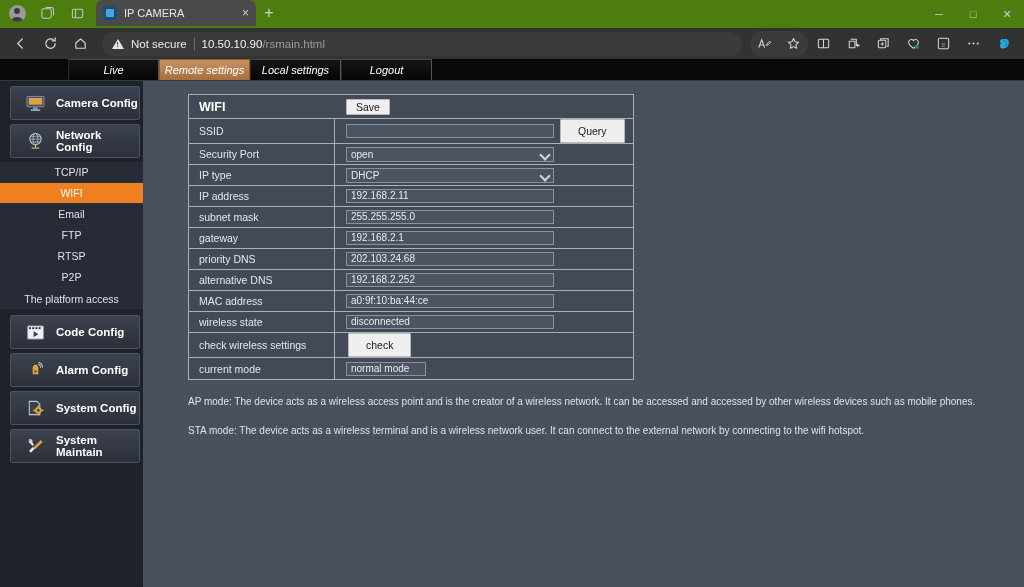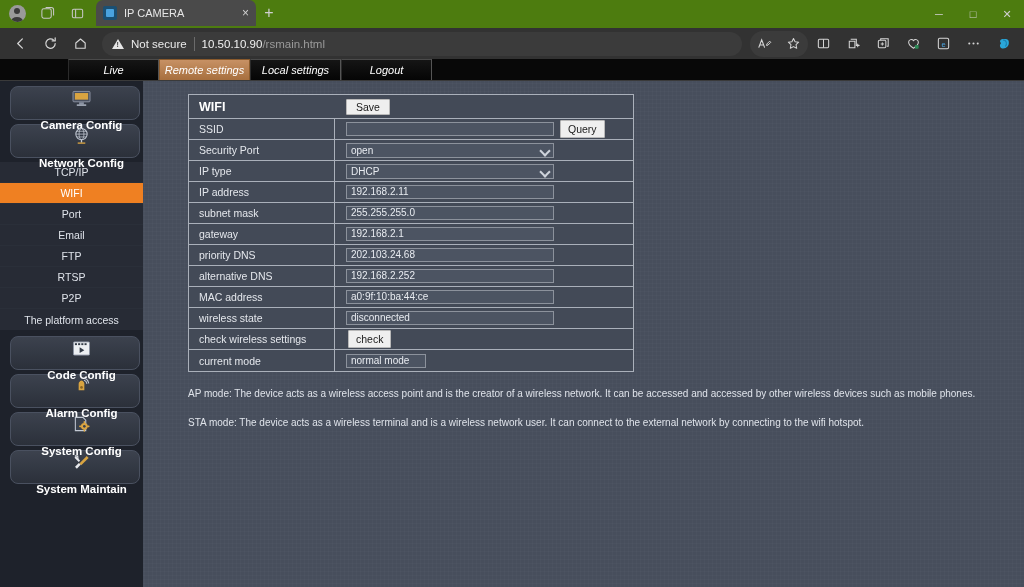--- a/index.html
+++ b/index.html
@@ -80,21 +80,21 @@
   .navtab.active { background: linear-gradient(#c79164, #a76f3e);
                    border-color: #8a5a2c; color: #fff; }
 
   .body-row { display: flex; height: calc(100% - 22px); }
 
   
   .sidebar { width: 143px; background: #1e222b; flex: 0 0 143px; padding-top: 5px; }
   .menu-main { height: 34px; margin: 0 3px 4px 10px; display: flex; align-items: center;
                gap: 10px; padding-left: 13px;
                background: linear-gradient(#3c424e, #2b303a);
-               border: 1px solid #4a5160; border-radius: 8px; flex-direction: column; }
+               border: 1px solid #4a5160; border-radius: 2px; }
   .menu-main .label { color: #ffffff; font-size: 11.5px; font-weight: bold; }
   .menu-sub { height: 21px; display: flex; align-items: center;
               justify-content: center; color: #dfe3ea; font-size: 10.5px;
               border-bottom: 1px solid #2a2f39; background: #272b35; }
   .menu-sub.active { background: #ef8022; color: #ffffff; }
   .icon-wrap { width: 22px; height: 20px; display: flex; align-items: center;
                justify-content: center; flex: 0 0 22px; }
 
   
   .main { flex: 1; padding: 13px 0 0 45px; }
@@ -117,21 +117,21 @@
   .fld.w-main { width: 208px; }
   .fld.w-narrow { width: 80px; }
   .sel { width: 208px; height: 15px; background: #4c5462; border: 1px solid #8c929c;
          color: #e9ecf1; font-size: 10px; padding: 0 4px; display: flex;
          align-items: center; justify-content: space-between; }
   .sel .chev { width: 8px; height: 8px; position: relative; flex: 0 0 8px; }
   .sel .chev::after { content: ""; position: absolute; left: 0; top: 1px;
          width: 6px; height: 6px; border-right: 2px solid #cfd4dc;
          border-bottom: 2px solid #cfd4dc; transform: rotate(45deg); }
   .btn-lite { background: #efefef; border: 1px solid #b9b9b9; color: #1a1a1a;
-         font-size: 10.5px; height: 18px; padding: 0 7px; display: inline-flex;
+         font-size: 10.5px; height: 24px; padding: 0 17px; display: inline-flex;
          align-items: center; justify-content: center; border-radius: 1px; }
   .btn-save { height: 16px; padding: 0 9px; }
 
   .helptext { margin-top: 14px; color: #dfe3ea; font-size: 10px; line-height: 1.5;
               max-width: 800px; }
   .helptext p + p { margin-top: 14px; }
 </style>
 </head>
 <body>
 
@@ -290,21 +290,20 @@
                 <path d="M4.2 7.5h11.6M5 4.5h10M5 10.5h10" stroke="#c3c9d4" stroke-width=".8"></path>
                 <rect x="9.3" y="13.5" width="1.4" height="3" fill="#c3c9d4"></rect>
                 <rect x="6" y="16.3" width="8" height="1.4" fill="#d9a441"></rect>
               </svg>
           </span>
           <span class="label">Network Config</span>
         </div>
 
         <div class="menu-sub">TCP/IP</div>
         <div class="menu-sub active">WIFI</div>
-        <div class="menu-sub">Port</div>
         <div class="menu-sub">Email</div>
         <div class="menu-sub">FTP</div>
         <div class="menu-sub">RTSP</div>
         <div class="menu-sub">P2P</div>
         <div class="menu-sub" style="border-bottom:none;">The platform access</div>
 
         <div style="height:6px"></div>
 
         <div class="menu-main">
           <span class="icon-wrap">

